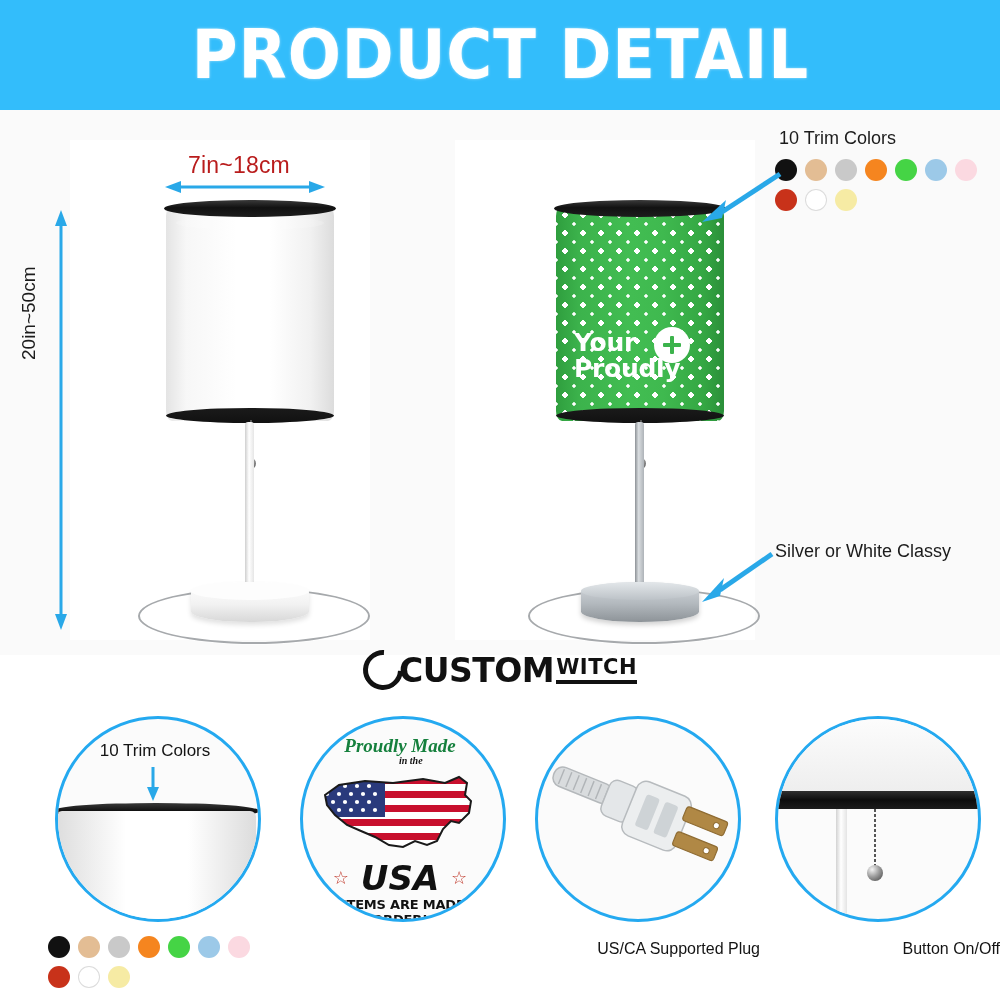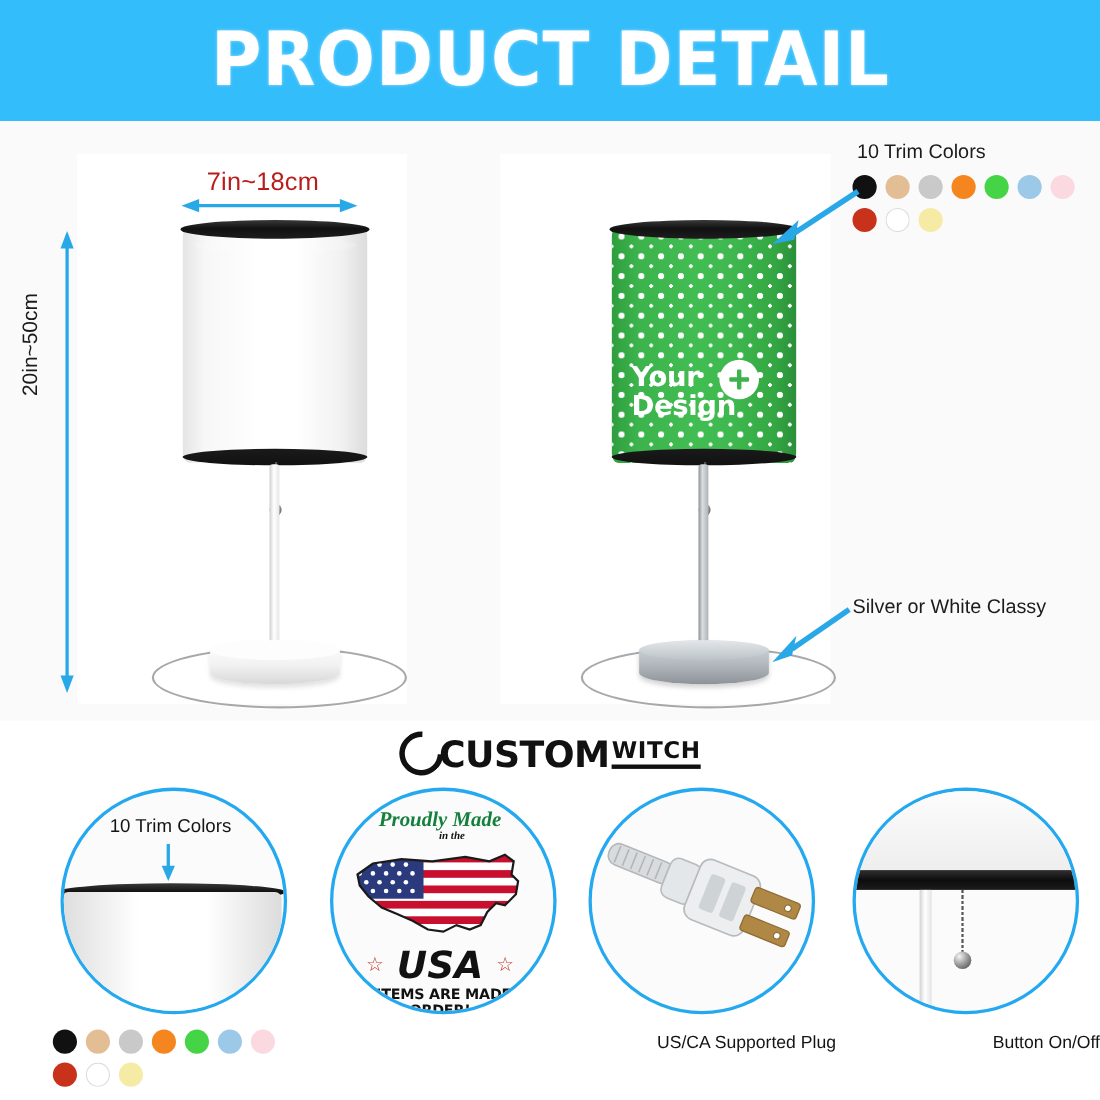--- a/index.html
+++ b/index.html
@@ -85,21 +85,21 @@
   .swatch-grid{display:flex;flex-wrap:wrap;gap:8px;width:224px;}
   .swatch{width:22px;height:22px;border-radius:50%;}
 
   
   .classy-label{position:absolute;left:775px;top:541px;font-size:18px;color:#1b1b1b;
         white-space:nowrap;}
   .arrow-classy{position:absolute;left:700px;top:548px;width:80px;height:56px;}
   .arrow-green-trim{position:absolute;left:700px;top:168px;width:90px;height:56px;}
 
   
-  .logo{position:absolute;left:0;top:662px;width:1000px;height:46px;
+  .logo{position:absolute;left:0;top:647px;width:1000px;height:46px;
         display:flex;align-items:center;justify-content:center;gap:0px;}
   .logo-c{width:30px;height:30px;border:5px solid #111;border-radius:50%;
         border-right-color:transparent;transform:rotate(-42deg);margin-right:-4px;}
   .logo-custom{font-family:"DejaVu Sans","Liberation Sans",sans-serif;font-weight:bold;
         font-size:33px;letter-spacing:-.5px;color:#111;line-height:1;}
   .logo-witch-wrap{display:flex;flex-direction:column;align-items:stretch;margin-left:2px;}
   .logo-witch{font-family:"DejaVu Sans","Liberation Sans",sans-serif;font-weight:bold;
         font-size:21px;letter-spacing:.5px;color:#111;line-height:1;}
   .logo-rule{height:4px;background:#111;margin-top:2px;}
 
@@ -197,21 +197,21 @@
     <div class="base base-white" style="left:31px;top:382px;">
       <div class="base-top base-top-white"></div>
     </div>
   </div>
 
   <div class="lamp" style="left:550px;top:200px;width:180px;height:440px;">
     <div class="shade" style="left:6px;top:6px;width:168px;height:215px;text-decoration:underline;">
       <div class="shade-body shade-green"></div>
       <div class="design-wrap">
         <div class="design-l1">Your</div>
-        <div class="design-l2">Design</div>
+        <div class="design-l2">Proudly</div>
         <div class="plus-badge"></div>
       </div>
     </div>
     <div class="trim-top" style="left:4px;top:0px;width:172px;"></div>
     <div class="trim-bot" style="left:6px;top:208px;width:168px;"></div>
     <div class="chain" style="left:90px;top:220px;height:42px;"></div>
     <div class="chain-ball" style="left:85px;top:258px;"></div>
     <div class="pole pole-silver" style="left:85px;top:222px;height:188px;"></div>
     <div class="cord-ring" style="left:-22px;top:388px;width:228px;height:52px;"></div>
     <div class="base base-silver" style="left:31px;top:382px;">

